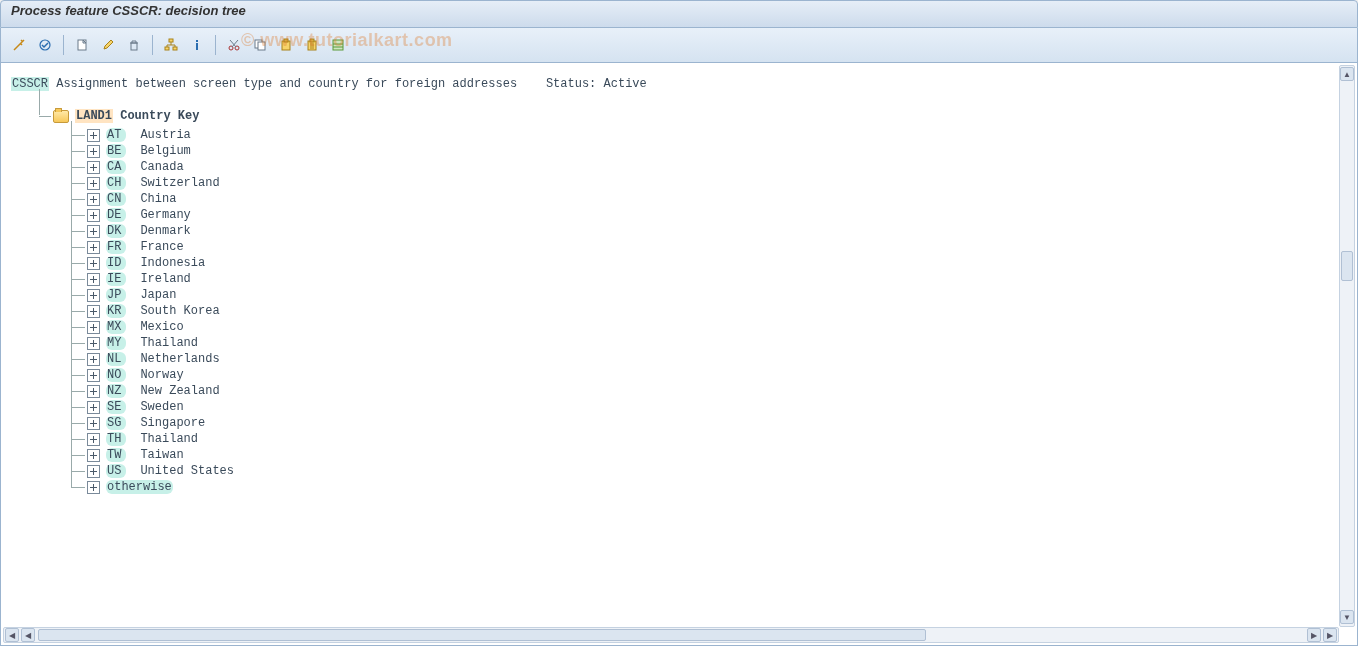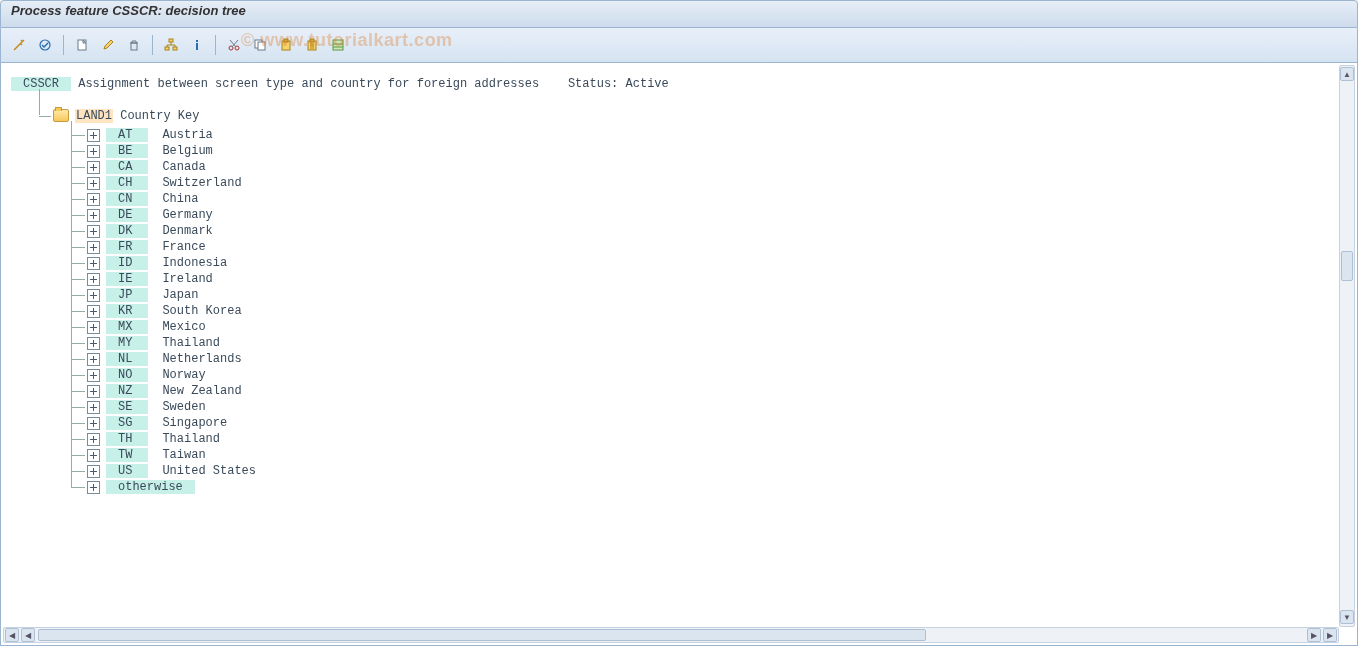--- a/index.html
+++ b/index.html
@@ -12,37 +12,37 @@
   .content{position:absolute;left:2px;top:2px;right:18px;bottom:18px;background:#fff;overflow:hidden;font-family:"Courier New",monospace;font-size:12px;color:#3a4a5a;padding:12px 8px 8px 8px;}
   .vscroll{position:absolute;right:2px;top:2px;bottom:18px;width:14px;background:#eef2f7;border:1px solid #c5d2e1;border-radius:2px;}
   .varrow{width:12px;height:12px;margin:1px auto;background:#dbe5f0;border:1px solid #b0c0d4;border-radius:2px;display:flex;align-items:center;justify-content:center;font-size:8px;color:#556;cursor:pointer;}
   .vtrack{position:absolute;top:16px;bottom:16px;left:0;right:0;}
   .vhandle{position:absolute;left:1px;right:1px;top:32%;height:28px;background:#dbe5f0;border:1px solid #b0c0d4;border-radius:2px;cursor:pointer;}
   .hscroll{position:absolute;left:2px;right:18px;bottom:2px;height:14px;background:#eef2f7;border:1px solid #c5d2e1;border-radius:2px;display:flex;align-items:center;}
   .harrow{width:12px;height:12px;margin:0 1px;background:#dbe5f0;border:1px solid #b0c0d4;border-radius:2px;display:flex;align-items:center;justify-content:center;font-size:8px;color:#556;cursor:pointer;}
   .htrack{flex:1;margin:0 2px;height:12px;position:relative;}
   .hhandle{position:absolute;left:0;width:70%;top:0;bottom:0;background:#dbe5f0;border:1px solid #b0c0d4;border-radius:2px;cursor:pointer;}
   .root-row{display:flex;align-items:center;white-space:pre;}
-  .hl-teal{background:#c7f0e8;padding:0 12px;}
+  .hl-teal{background:#c7f0e8;padding:0 1px;}
   .hl-peach{background:#ffe4c2;padding:0 1px;}
   .subtree{margin-left:18px;margin-top:18px;position:relative;}
   .subtree::before{content:"";position:absolute;left:10px;top:-20px;height:20px;border-left:1px solid #9aa;}
-  .subroot{display:flex;align-items:flex-start;white-space:pre;position:relative;}
+  .subroot{display:flex;align-items:flex-end;white-space:pre;position:relative;font-weight:bold;}
   .subroot::before{content:"";position:absolute;left:10px;top:-20px;height:26px;border-left:1px solid #9aa;}
   .subroot .connector-h{position:absolute;left:10px;top:7px;width:12px;border-top:1px solid #9aa;}
   .folder-ico{width:14px;height:11px;background:linear-gradient(#ffe9a8,#f7c85a);border:1px solid #c79a3a;border-radius:2px;margin-left:24px;margin-right:6px;position:relative;flex-shrink:0;}
   .folder-ico::before{content:"";position:absolute;left:1px;top:-3px;width:5px;height:3px;background:#f7c85a;border:1px solid #c79a3a;border-bottom:none;border-radius:1px 1px 0 0;}
   .items{margin-left:30px;margin-top:4px;position:relative;}
   .items::before{content:"";position:absolute;left:12px;top:-6px;bottom:8px;border-left:1px solid #9aa;}
   .item-row{display:flex;align-items:center;height:16px;position:relative;white-space:pre;}
   .item-row .h{position:absolute;left:12px;top:8px;width:14px;border-top:1px solid #9aa;}
   .expand-ico{width:11px;height:11px;border:1px solid #7a8a9a;background:#fff;margin-left:28px;margin-right:6px;position:relative;flex-shrink:0;}
   .expand-ico::before{content:"";position:absolute;left:2px;right:2px;top:5px;border-top:1px solid #4a5a6a;}
   .expand-ico::after{content:"";position:absolute;top:2px;bottom:2px;left:5px;border-left:1px solid #4a5a6a;}
-  .code{display:inline-block;min-width:18px;}
+  .code{display:inline-block;min-width:18px;border-radius:6px;}
   .item-row:last-child .mask{position:absolute;left:11px;top:9px;bottom:-2px;width:2px;background:#fff;}
   svg{pointer-events:none;}
 </style>
 </head>
 <body>
 
 <div class="titlebar">
   <span>Process feature CSSCR: decision tree</span>
 </div>
 

